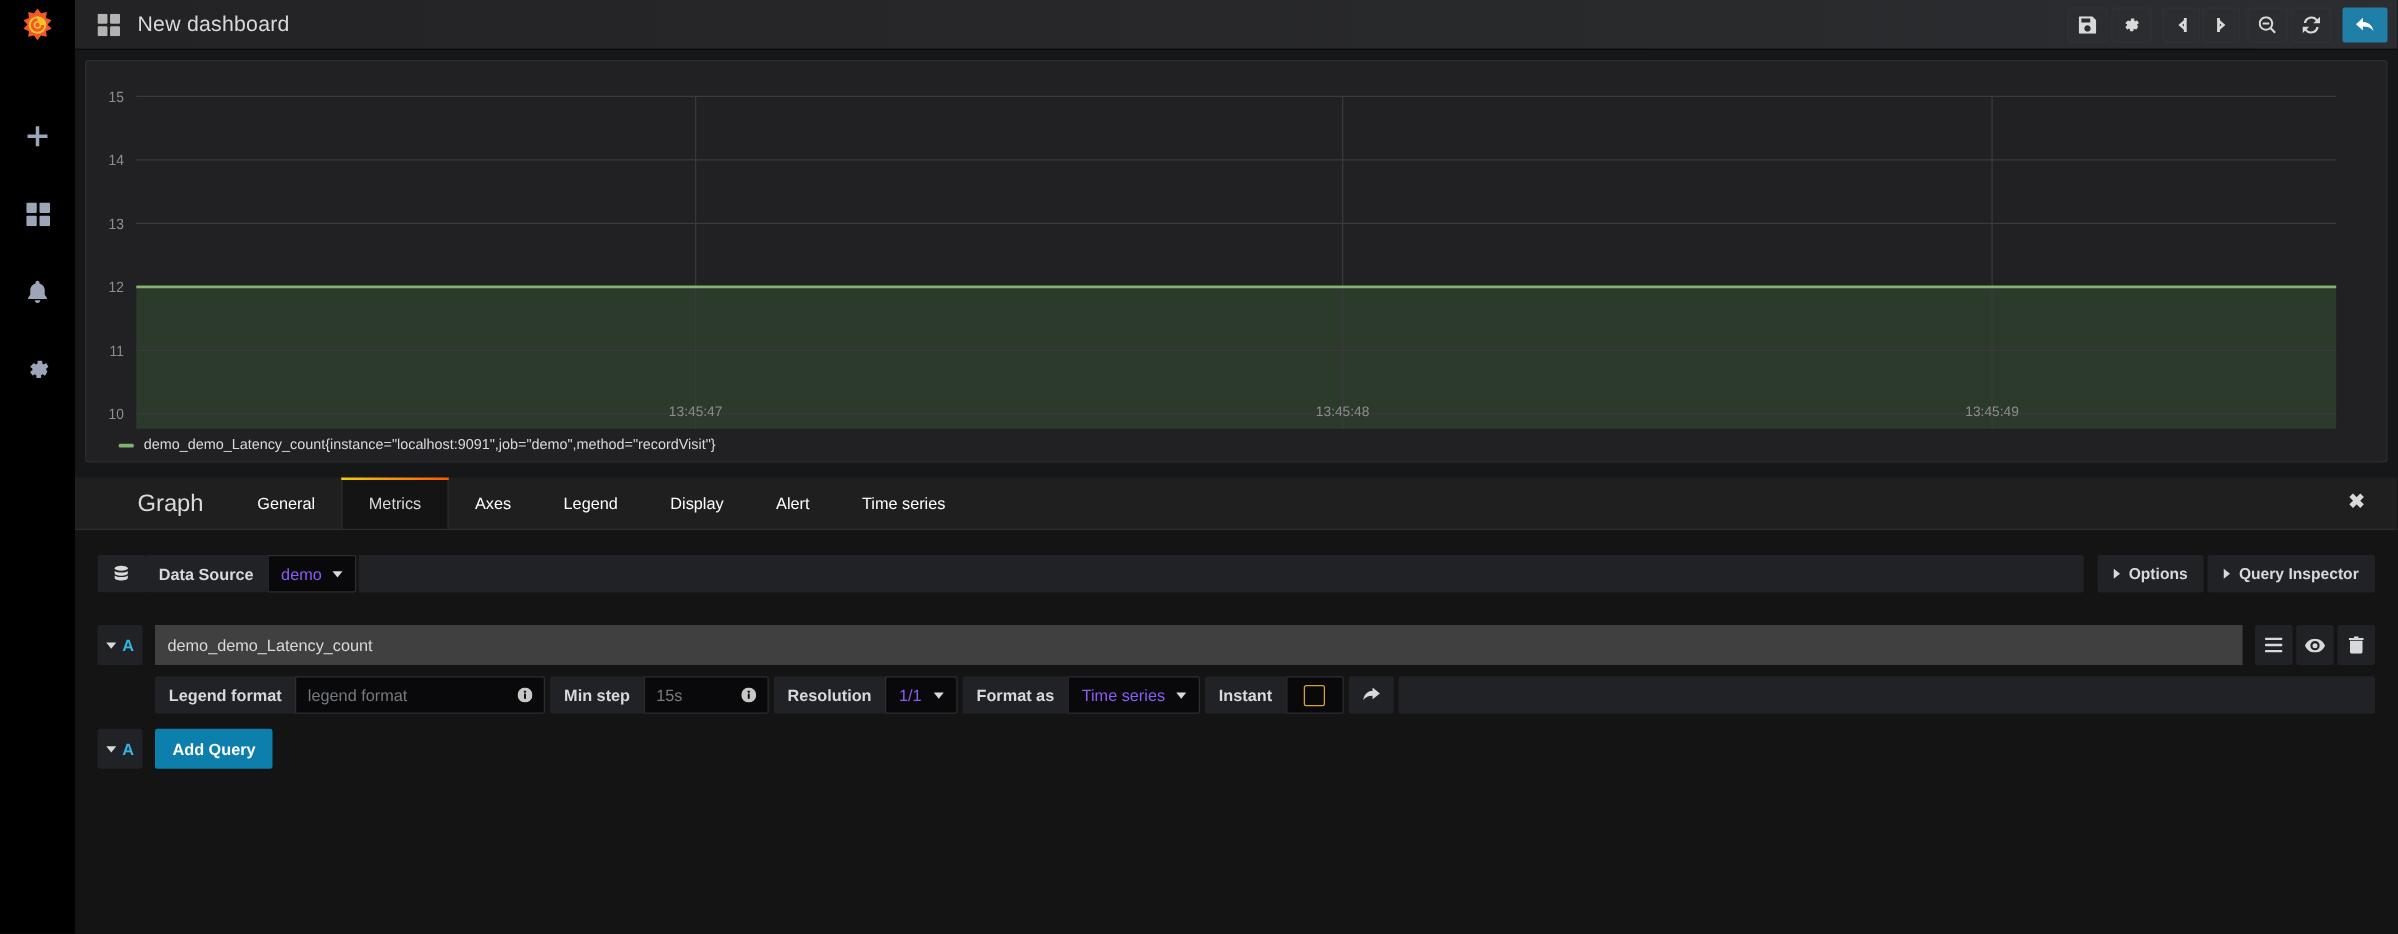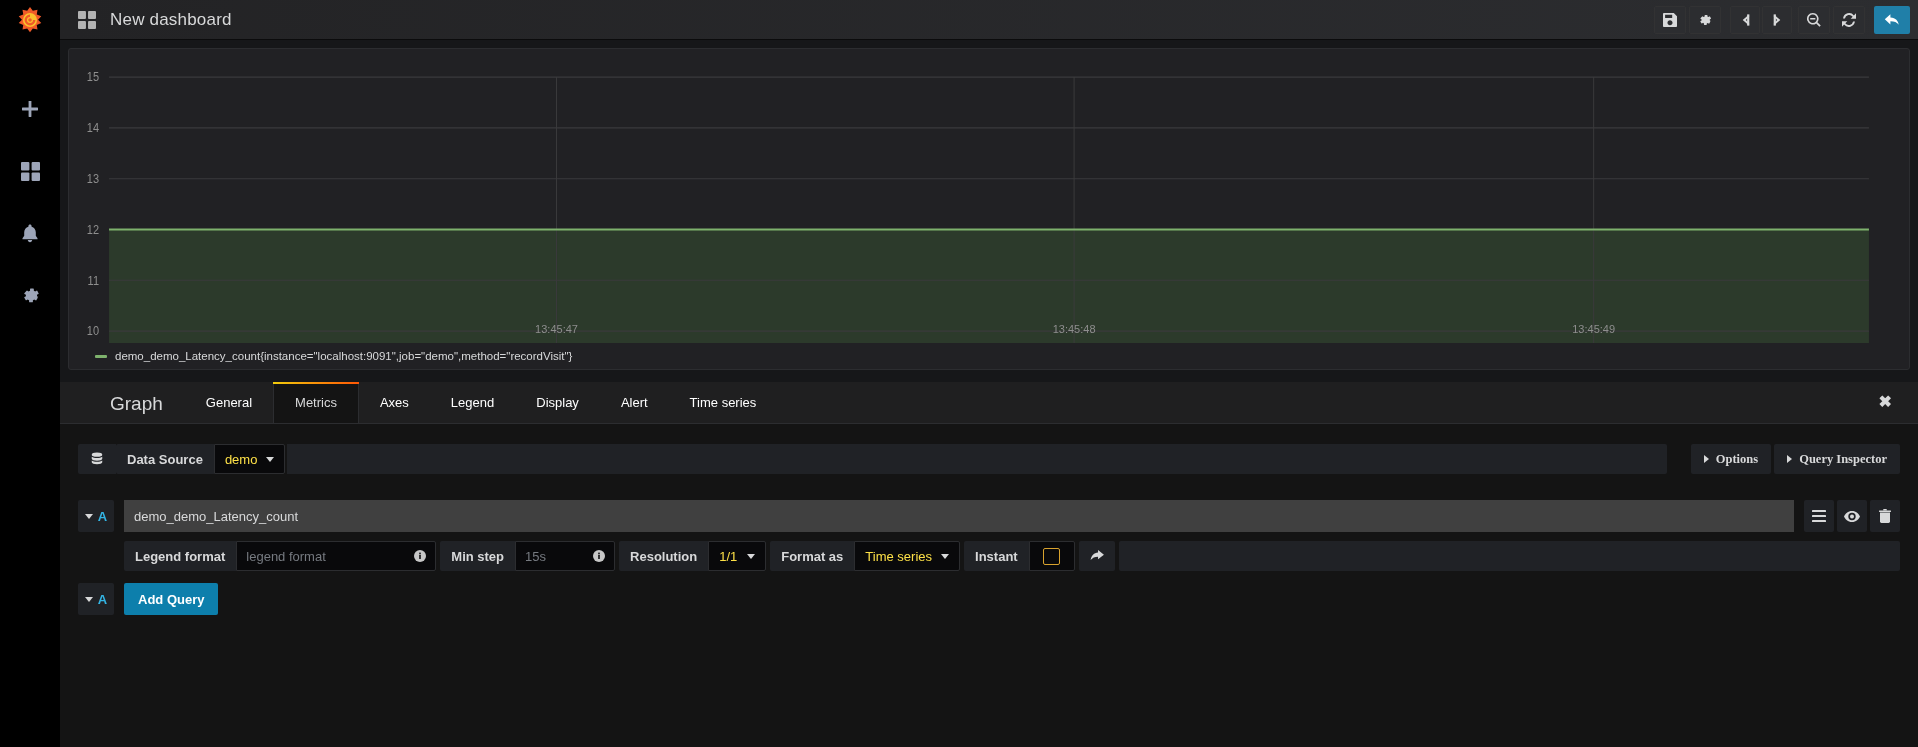--- a/index.html
+++ b/index.html
@@ -102,32 +102,32 @@
   .gf-group { display: flex; align-items: stretch; }
   .gf-label {
     background: #202226; border: 1px solid transparent; border-radius: 2px 0 0 2px;
     height: 30px; display: flex; align-items: center; padding: 0 10px;
     font-size: 13px; color: #d8d9da; font-weight: bold; white-space: nowrap;
   }
   .gf-label.icon-only { padding: 0 11px; }
   .gf-sel {
     background: #09090b; border: 1px solid #2c2d30; border-radius: 0 2px 2px 0;
     height: 30px; display: flex; align-items: center; gap: 9px; padding: 0 10px;
-    font-size: 13px; color: #fde047; cursor: pointer; white-space: nowrap;
+    font-size: 13px; color: #8b5cf6; cursor: pointer; white-space: nowrap;
   }
   .caret { border-left: 4px solid transparent; border-right: 4px solid transparent;
            border-top: 5px solid #d8d9da; display: inline-block; }
   .caret-r { border-top: 4px solid transparent; border-bottom: 4px solid transparent;
              border-left: 5px solid #d8d9da; display: inline-block; }
   .filler { flex: 1 1 auto; height: 30px; background: #202226; border-radius: 0 2px 2px 0; margin-left: 2px; }
   .ds-right { margin-left: auto; display: flex; gap: 3px; }
   .ghost-btn {
     height: 30px; padding: 0 13px; background: #202226; border: none; border-radius: 2px;
     display: flex; align-items: center; gap: 7px; font-size: 12.5px; color: #d8d9da;
-    font-weight: bold; cursor: pointer; font-family: Liberation Serif, serif;
+    font-weight: bold; cursor: pointer;
   }
 
   
   .query-block { padding: 22px 18px 0 18px; }
   .q-row { display: flex; align-items: stretch; }
   .q-handle {
     width: 36px; background: #202226; border-radius: 2px; display: flex; align-items: center;
     justify-content: center; gap: 5px; height: 32px; cursor: pointer; flex: 0 0 36px;
   }
   .q-letter { color: #33b5e5; font-size: 13px; font-weight: bold; }

